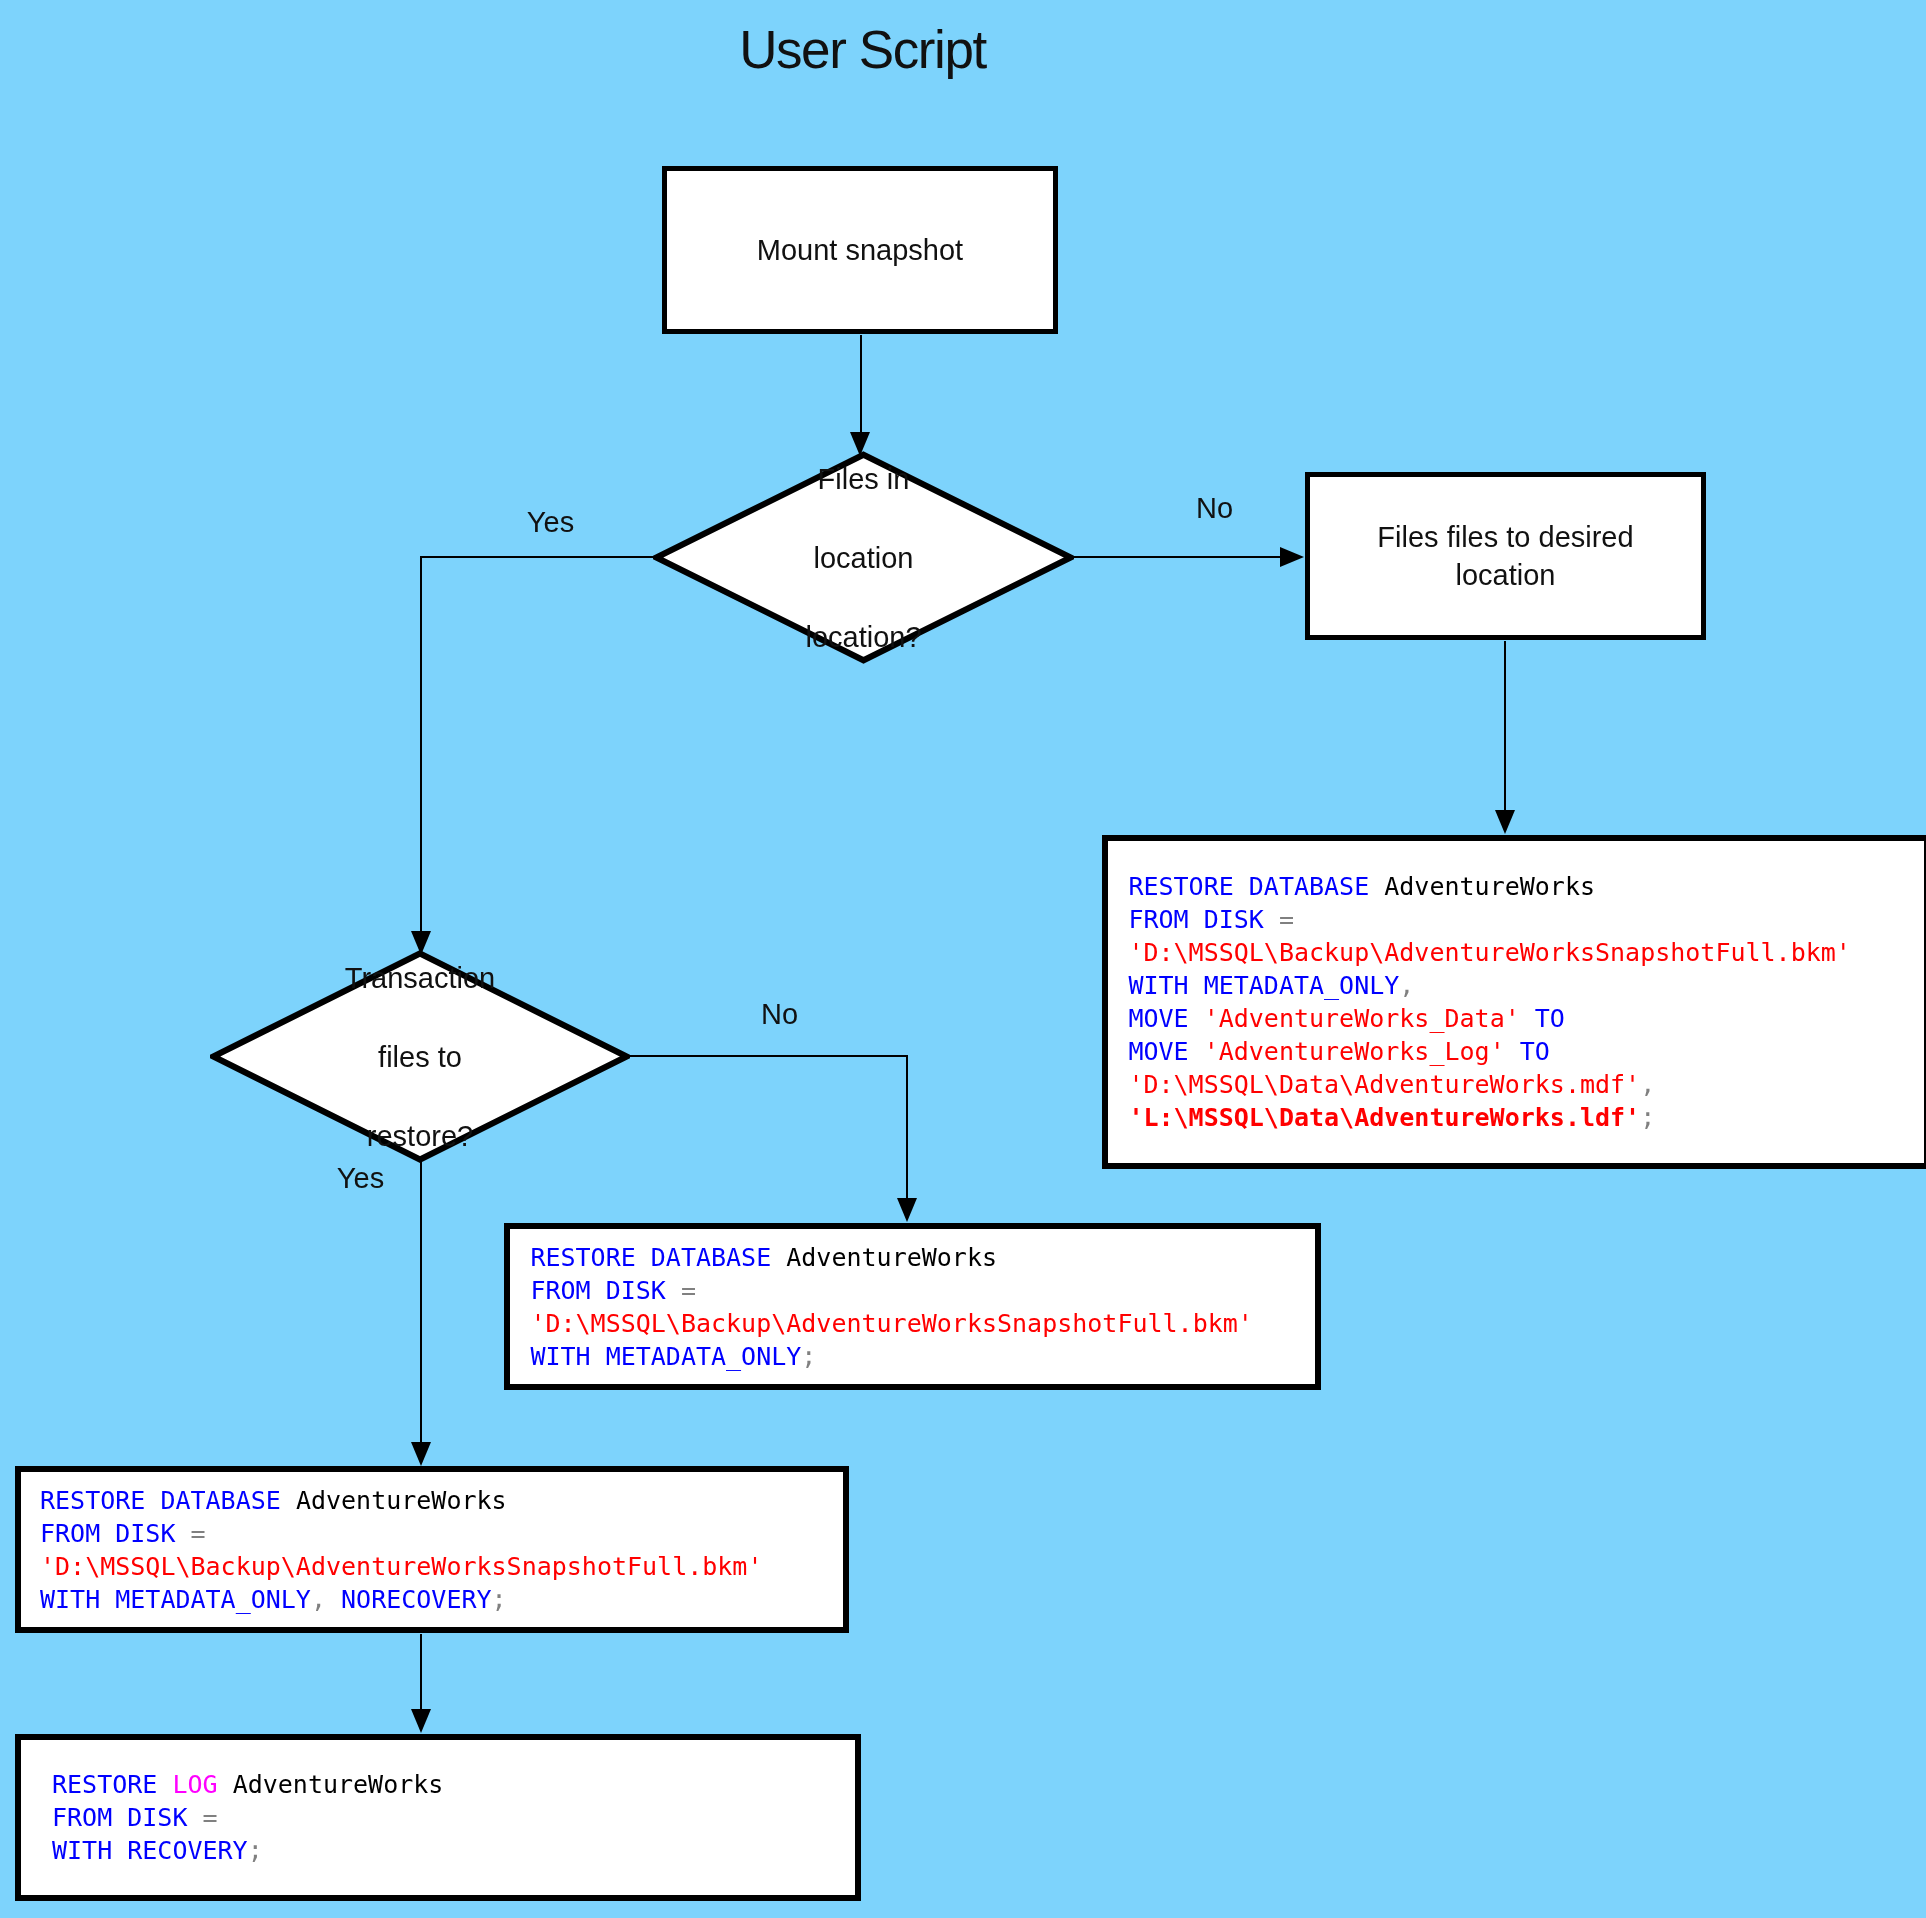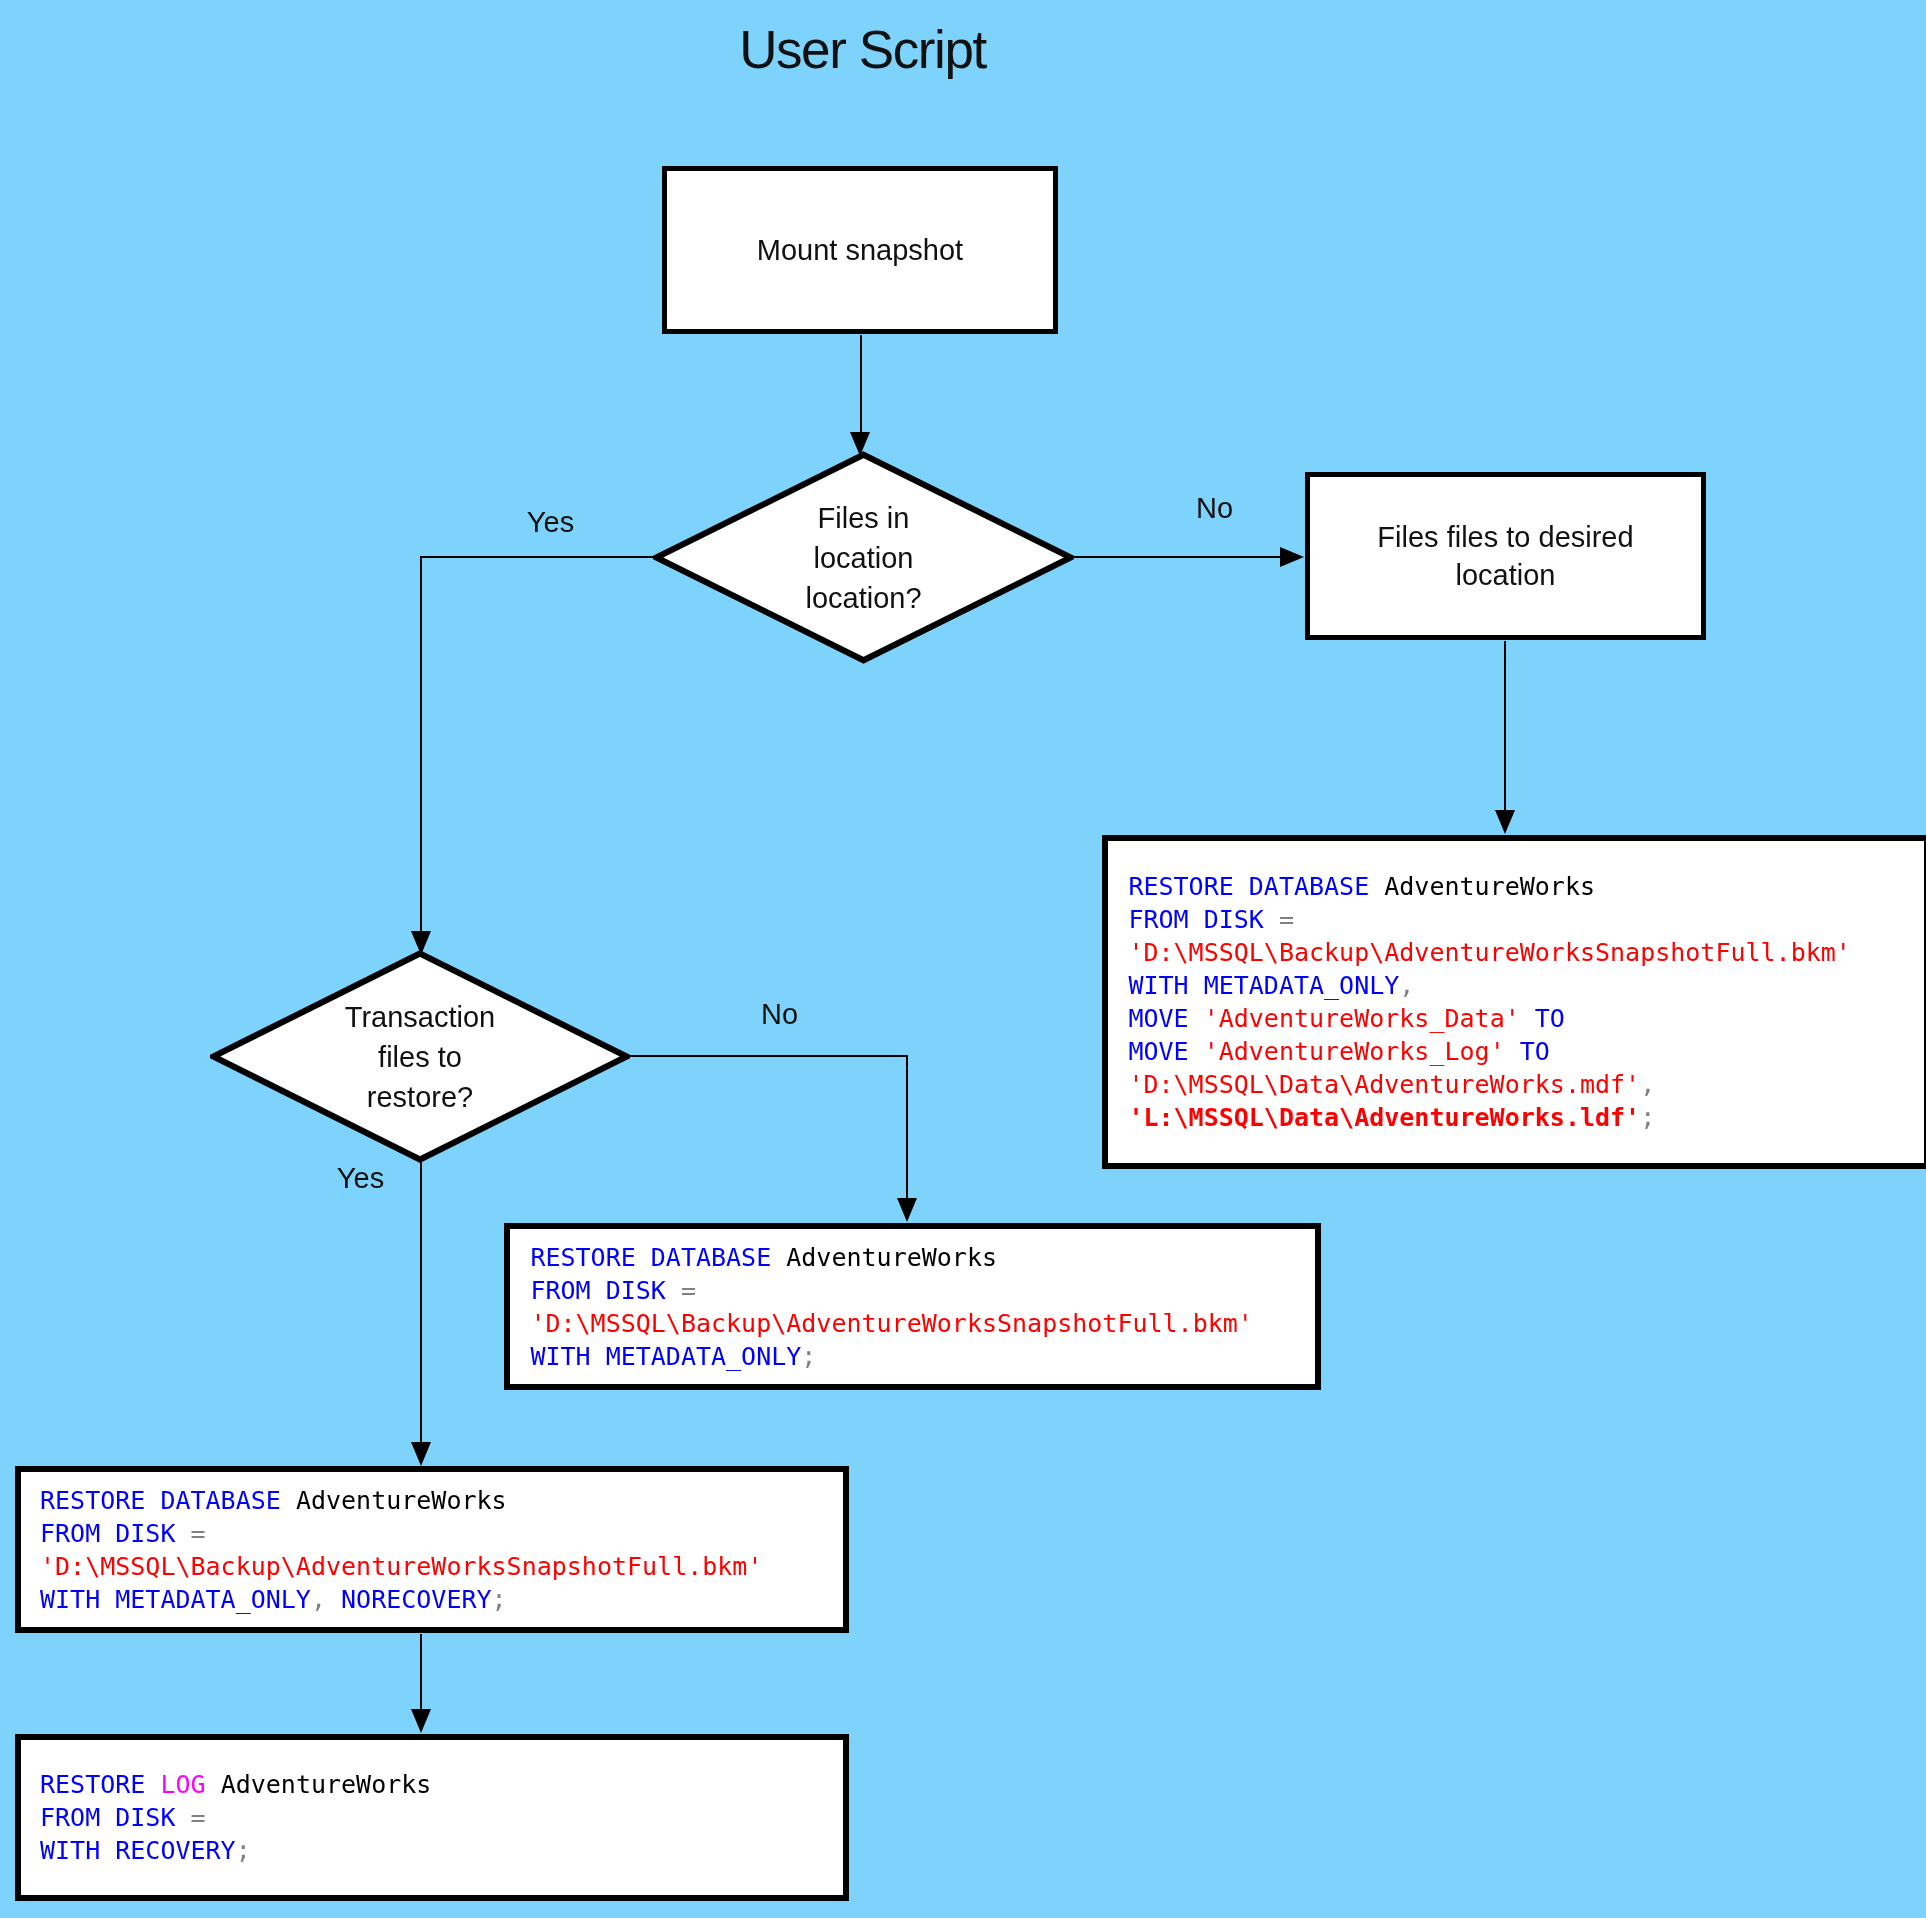--- a/index.html
+++ b/index.html
@@ -10,21 +10,21 @@
          font-size:53px;letter-spacing:-1.4px;color:#111;}
 
   .rect-node{position:absolute;background:#fff;border:5.5px solid #000;
              display:flex;flex-direction:column;align-items:center;justify-content:center;
              font-size:29px;color:#111;text-align:center;line-height:38px;}
 
   .diamond-wrap{position:absolute;}
   .diamond-wrap svg{position:absolute;left:0;top:0;}
   .diamond-text{position:absolute;left:0;top:0;width:100%;height:100%;
                 display:flex;flex-direction:column;align-items:center;justify-content:center;
-                font-size:29px;line-height:40px;color:#111;text-align:center;}
+                font-size:29px;line-height:40px;color:#111;text-align:center;gap:39px;}
 
   .edge-label{position:absolute;width:95px;text-align:center;font-size:29px;color:#111;}
 
   .line{position:absolute;background:#000;}
   .arrow-down{position:absolute;width:0;height:0;
               border-left:10.2px solid transparent;border-right:10.2px solid transparent;
               border-top:24.5px solid #000;}
   .arrow-right{position:absolute;width:0;height:0;
                border-top:10.2px solid transparent;border-bottom:10.2px solid transparent;
                border-left:24.5px solid #000;}
@@ -117,20 +117,20 @@
   <div class="code-box" style="left:15px;top:1466px;width:803px;height:155px;padding-left:19px;">
       <div class="code-line"><span style="color: rgb(0, 0, 255);">RESTORE DATABASE</span><span style="color: rgb(0, 0, 0);"> AdventureWorks</span></div>
       <div class="code-line"><span style="color: rgb(0, 0, 255);">FROM DISK</span><span style="color: rgb(128, 128, 128);"> =</span></div>
       <div class="code-line"><span style="color: rgb(255, 0, 0);">'D:\MSSQL\Backup\AdventureWorksSnapshotFull.bkm'</span></div>
       <div class="code-line"><span style="color: rgb(0, 0, 255);">WITH METADATA_ONLY</span><span style="color: rgb(128, 128, 128);">, </span><span style="color: rgb(0, 0, 255);">NORECOVERY</span><span style="color: rgb(128, 128, 128);">;</span></div>
     </div>
 
   <div class="line" style="left:420px;top:1634px;width:2px;height:76px;"></div>
   <div class="arrow-down" style="left:411px;top:1709px;"></div>
 
-  <div class="code-box" style="left:15px;top:1734px;width:803px;height:155px;padding-left:19px;">
+  <div class="code-box" style="left:15px;top:1734px;width:803px;height:155px;padding-left:31px;">
       <div class="code-line"><span style="color: rgb(0, 0, 255);">RESTORE </span><span style="color: rgb(255, 0, 255);">LOG</span><span style="color: rgb(0, 0, 0);"> AdventureWorks</span></div>
       <div class="code-line"><span style="color: rgb(0, 0, 255);">FROM DISK</span><span style="color: rgb(128, 128, 128);"> =</span></div>
       <div class="code-line"><span style="color: rgb(0, 0, 255);">WITH RECOVERY</span><span style="color: rgb(128, 128, 128);">;</span></div>
     </div>
 
 </div>
 
 
 </body></html>

